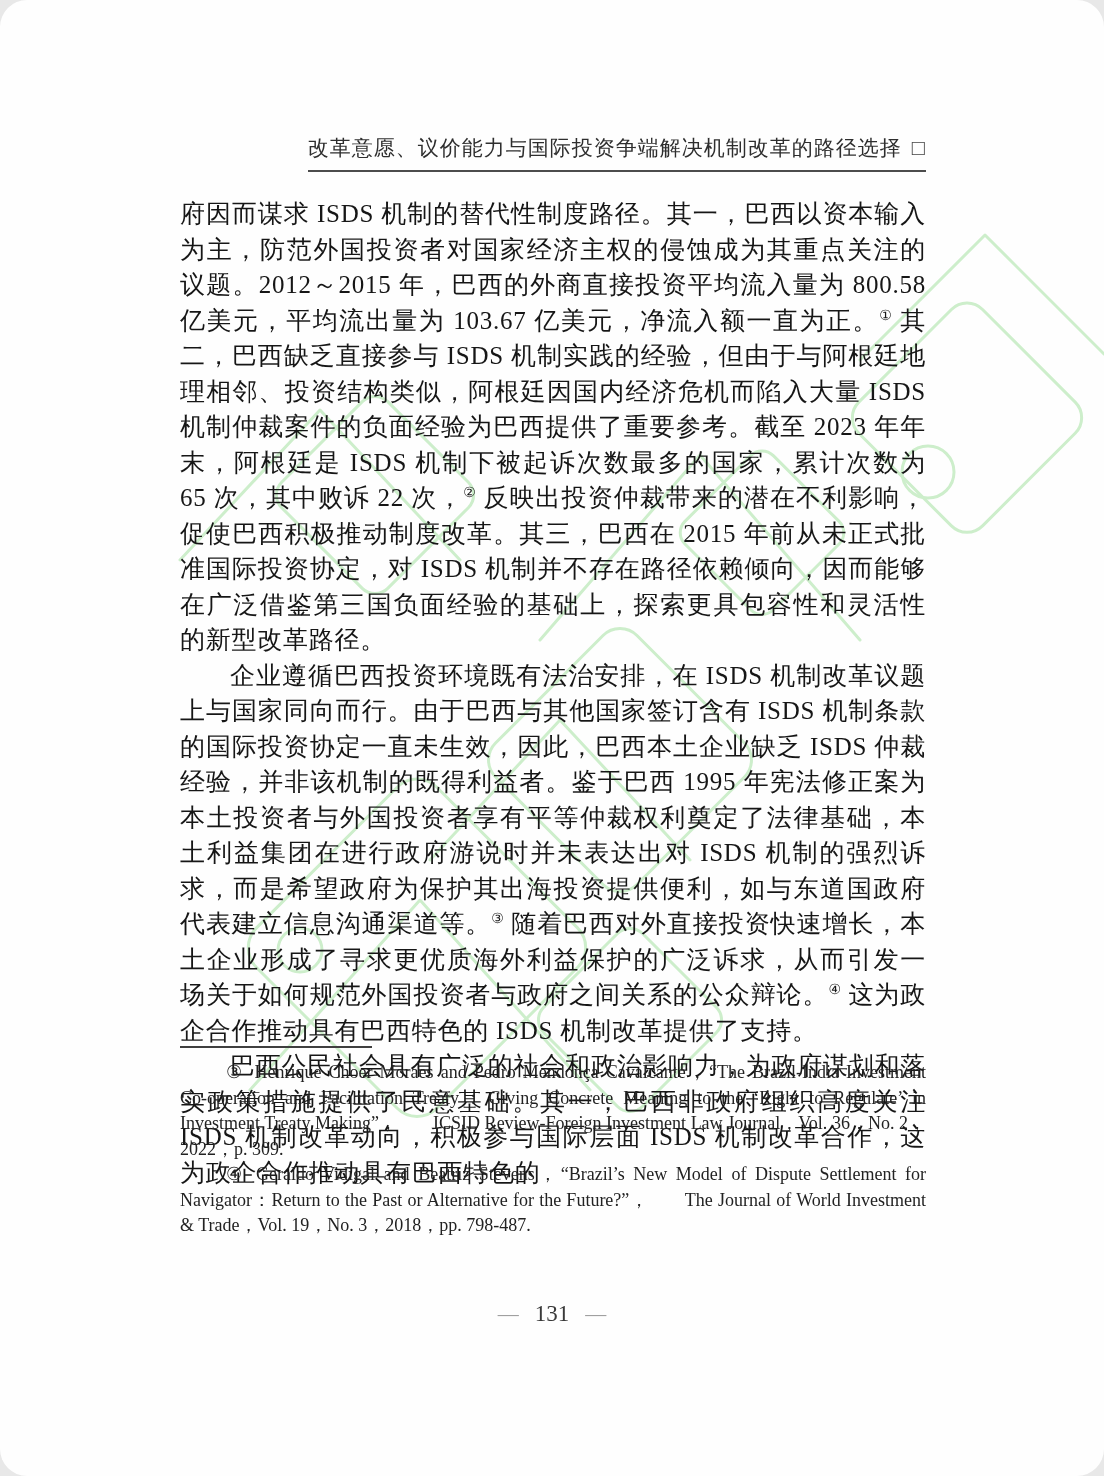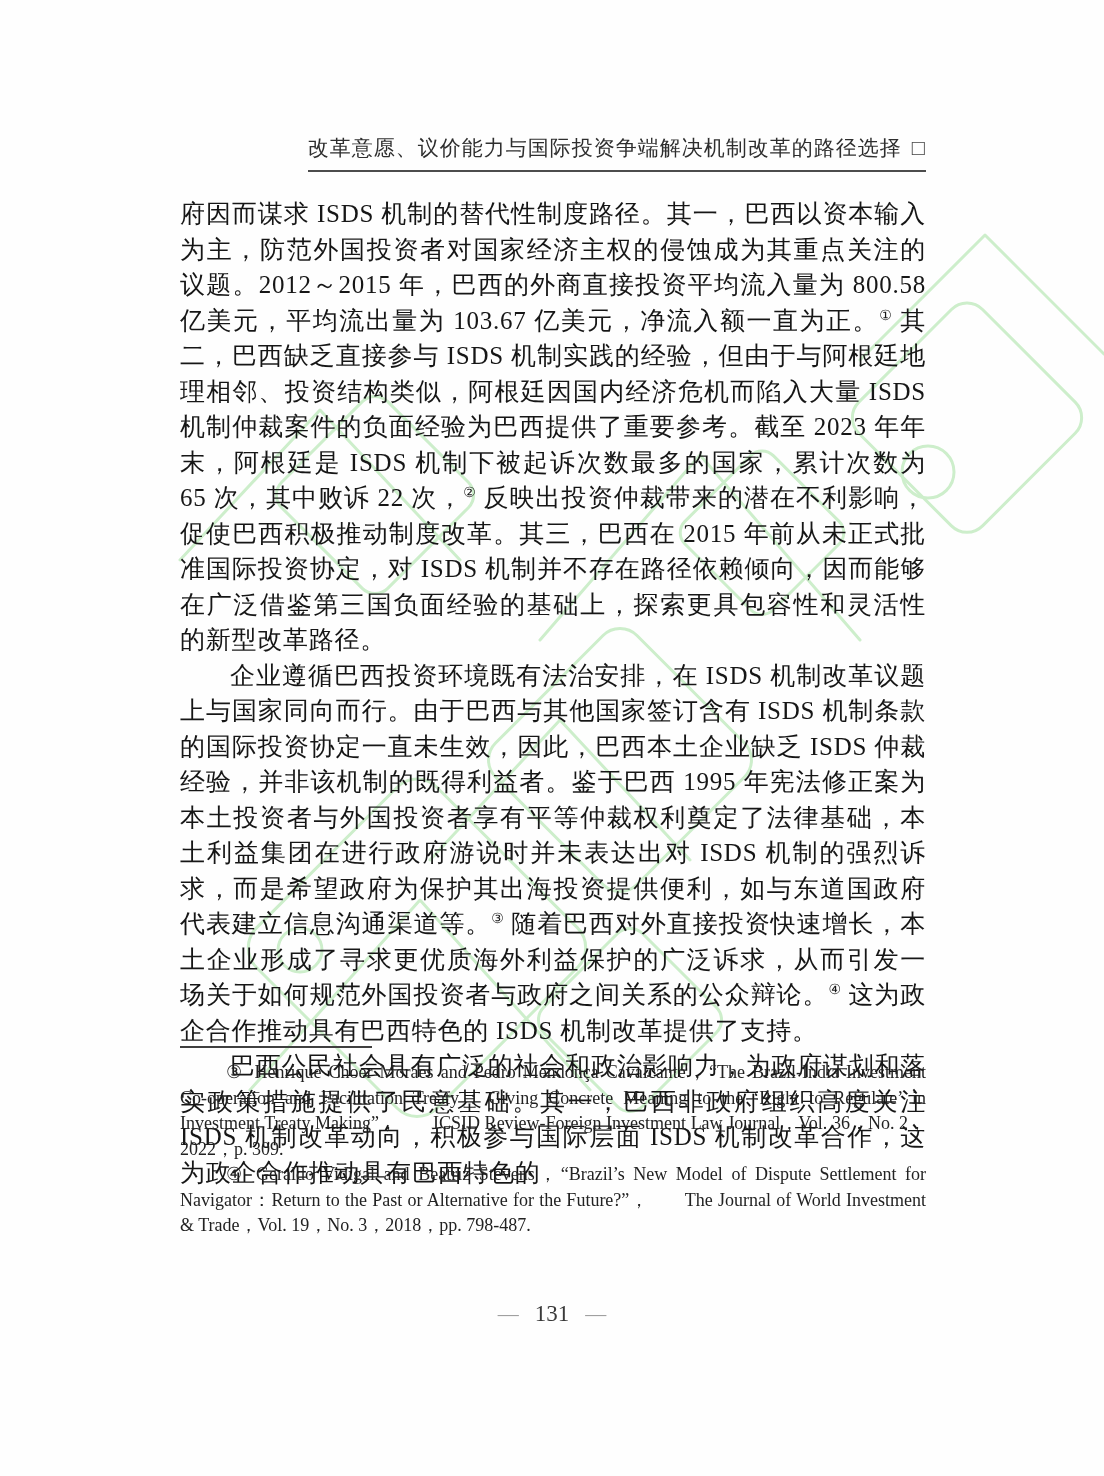--- a/index.html
+++ b/index.html
@@ -4,20 +4,21 @@
 <style>
   html,body{margin:0;padding:0;background:#e8e8e8;}
   .page{
     position:relative;
     width:1104px;height:1476px;
     margin:0 auto;
     background:#fefefe;
     overflow:hidden;
     font-family:"Liberation Serif","DejaVu Serif",serif;
     color:#161616;
+    border-radius:27px;
   }
   .watermark{
     position:absolute;left:0;top:0;width:1104px;height:1476px;
     pointer-events:none;
   }
   .header{
     position:absolute;top:134px;left:180px;width:746px;
     text-align:right;
   }
   .header-inner{

